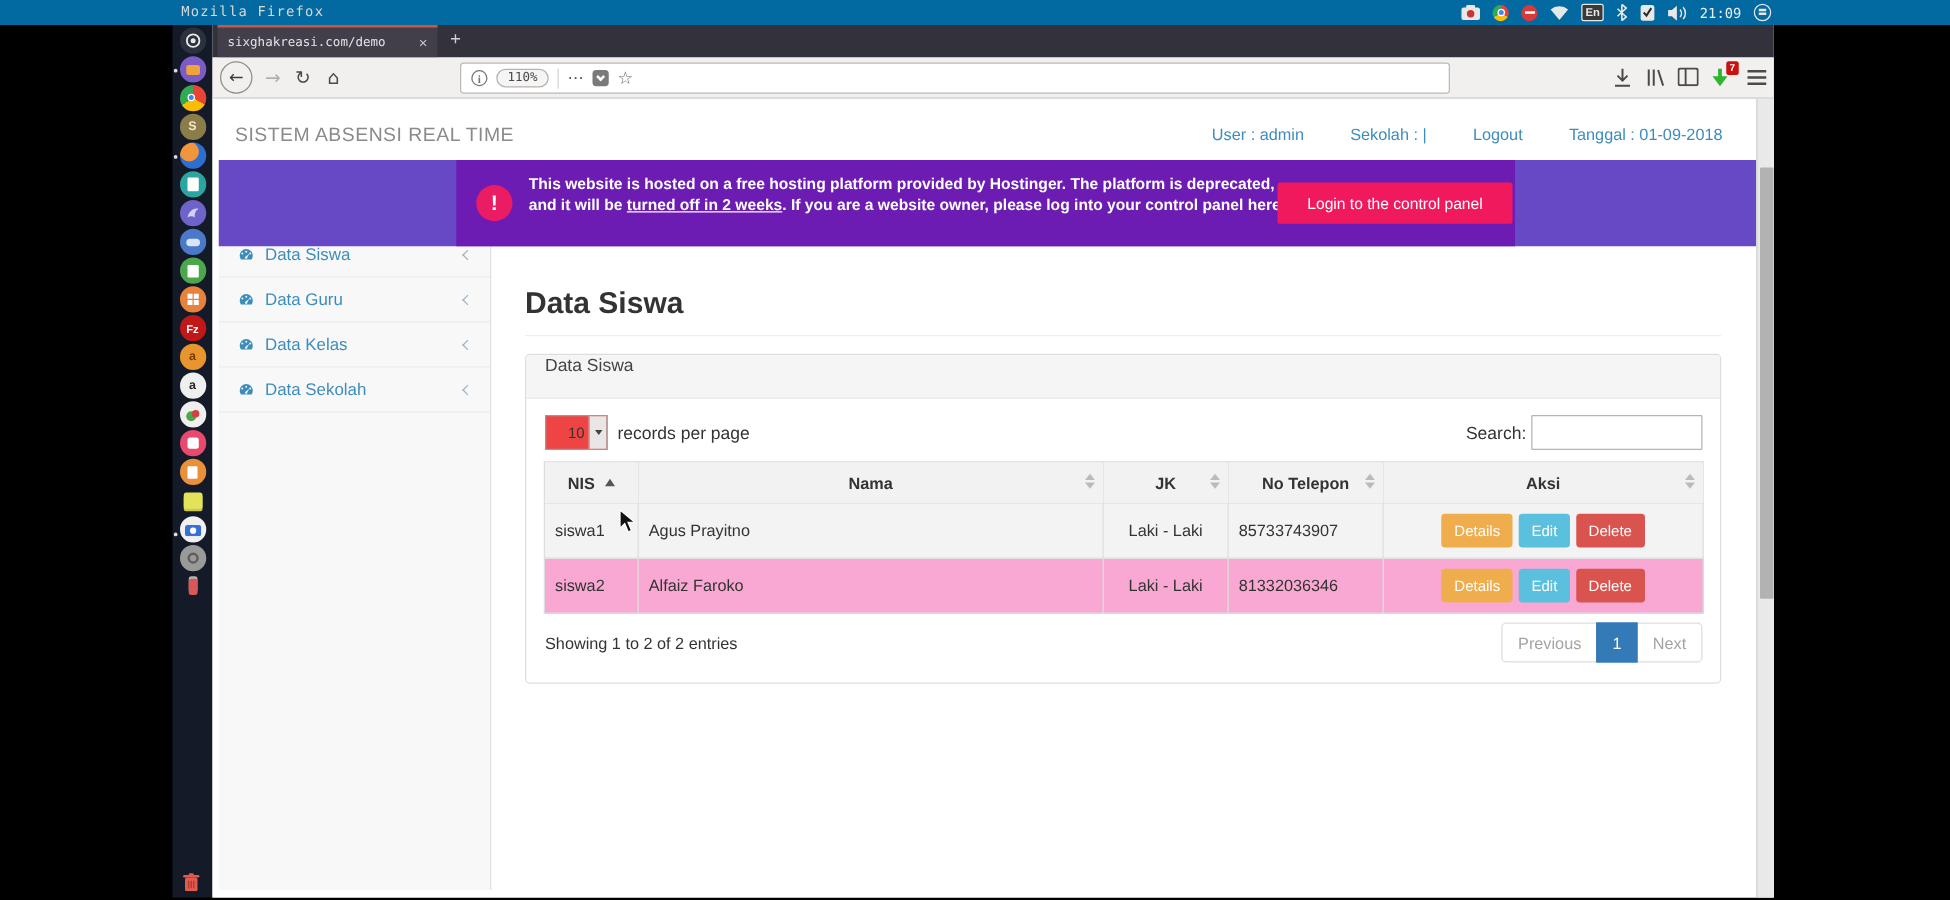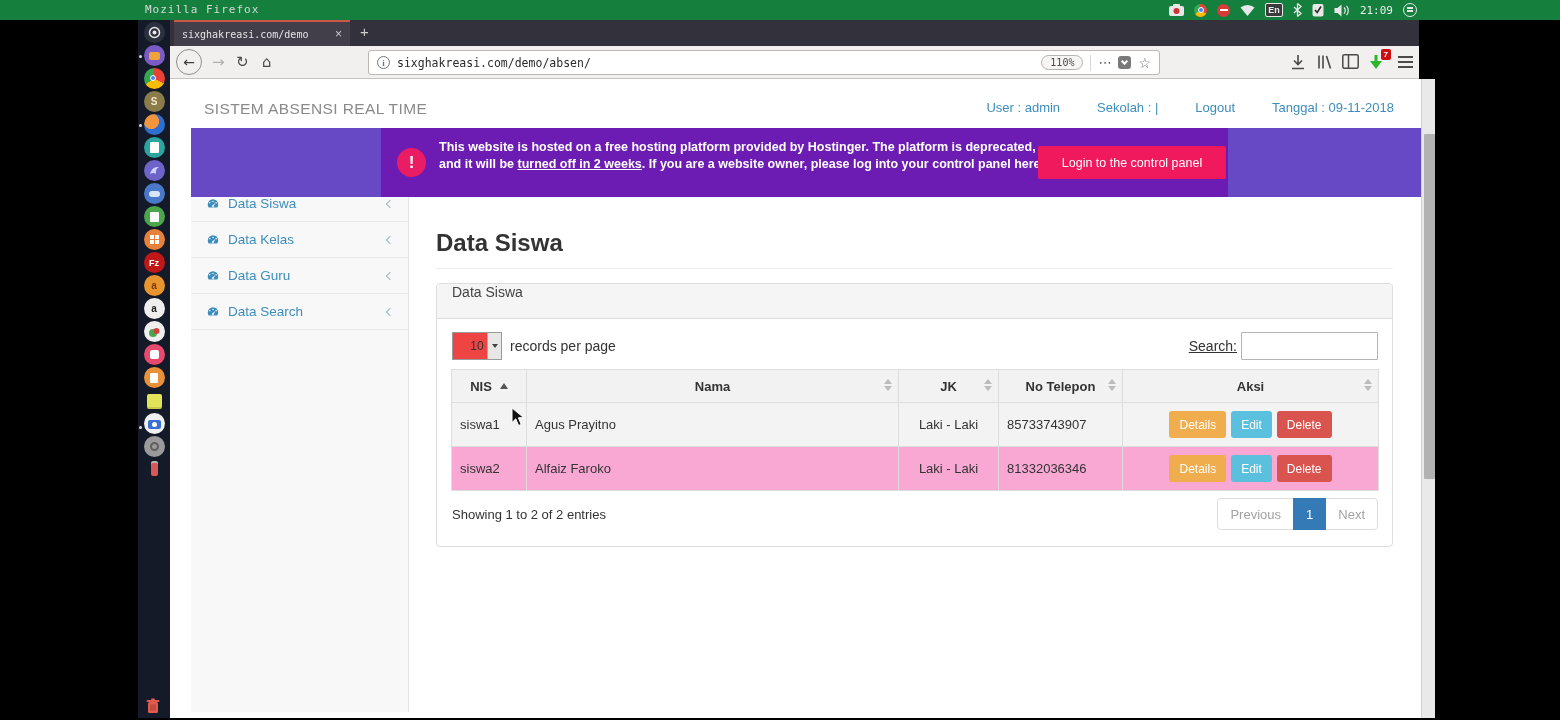--- a/index.html
+++ b/index.html
@@ -1,21 +1,21 @@
 <!DOCTYPE html>
 <html><head>
 <meta charset="utf-8">
 <style>
   * { margin:0; padding:0; box-sizing:border-box; }
   html,body { width:1560px; height:720px; background:#000; font-family:"Liberation Sans",sans-serif; overflow:hidden; }
   .abs { position:absolute; }
   .screen { position:relative; width:1560px; height:720px; background:#000; overflow:hidden; }
 
   
-  .titlebar { left:0; top:0; width:1560px; height:20px; background:#15803d; }
+  .titlebar { left:0; top:0; width:1560px; height:20px; background:#0369a1; }
   .title-text { left:145px; top:3px; font:11px "DejaVu Sans Mono",monospace; color:#d8d8d8; letter-spacing:1px; }
   .tray { position:absolute; right:143px; top:0; height:20px; display:flex; align-items:center; gap:10px; }
   .tray svg { display:block; }
   .kbd-box { border:1px solid #e8e8e8; color:#e8e8e8; font:bold 9px "Liberation Sans",sans-serif; padding:1px 2px; border-radius:2px; background:#3a3a3a; }
   .chrome-mini { width:13px; height:13px; border-radius:50%; background:conic-gradient(#ea4335 0 33%,#fbbc05 33% 66%,#34a853 66% 100%); position:relative; }
   .chrome-mini i { position:absolute; left:3.5px; top:3.5px; width:6px; height:6px; background:#4285f4; border:1px solid #fff; border-radius:50%; }
   .dnd-mini { width:13px; height:13px; border-radius:50%; background:#d83a3a; position:relative; }
   .dnd-mini i { position:absolute; left:2.5px; top:5.5px; width:8px; height:2px; background:#fff; }
   .clock { font:11px "DejaVu Sans Mono",monospace; color:#ececec; }
   .session-mini { width:14px; height:14px; border-radius:50%; border:1.5px solid #e8e8e8; position:relative; }
@@ -45,21 +45,21 @@
   .url-sep { width:1px; height:16px; background:#d8d5d2; }
   .dots { color:#5a5a5a; font:13px "DejaVu Sans",sans-serif; }
   .pocket { width:13px; height:13px; background:#7a7a7a; border-radius:3px; display:flex; align-items:center; justify-content:center; }
   .pocket i { width:5px; height:5px; border-left:2px solid #fff; border-bottom:2px solid #fff; transform:rotate(-45deg); margin-top:-2px; }
   .star { color:#6a6a6a; font:14px "DejaVu Sans",sans-serif; }
   .toolbtn { position:absolute; top:8px; }
   .dl-badge { position:absolute; top:-5px; right:-7px; background:#cc0f0f; color:#fff; font:bold 8px "Liberation Sans",sans-serif; padding:1px 3px; border-radius:2px; }
   .hamburger { width:15px; height:2px; background:#4a4a4a; box-shadow:0 5px 0 #4a4a4a,0 10px 0 #4a4a4a; }
 
   
-  .page { left:16px; top:59px; width:1249px; height:639px; background:#fff; overflow:hidden; }
+  .page { left:0; top:59px; width:1249px; height:639px; background:#fff; overflow:hidden; }
   .brand { left:18px; top:21px; font:15.5px "Liberation Sans",sans-serif; color:#8a8a8a; letter-spacing:.4px; }
   .navlinks { position:absolute; top:21px; right:41px; display:flex; gap:37px; font:13px "Liberation Sans",sans-serif; color:#3c8dbc; }
 
   .banner { left:5px; top:49px; width:1230px; height:69px; z-index:3; }
   .banner-inner { left:190px; top:0; width:847px; height:69px; display:flex; align-items:center; }
   .alert-circle { position:absolute; left:16px; top:20px; width:29px; height:29px; border-radius:50%; color:#fff; font:bold 17px "Liberation Sans",sans-serif; display:flex; align-items:center; justify-content:center; }
   .banner-text { position:absolute; left:58px; top:11px; color:#fff; font:600 12.5px/17px "Liberation Sans",sans-serif; }
   .banner-bold { font-weight:bold; text-decoration:underline; }
   .banner-btn { position:absolute; left:657px; top:18px; width:188px; height:33px; color:#fff; font:12.5px "Liberation Sans",sans-serif; display:flex; align-items:center; justify-content:center; border-radius:2px; }
 
@@ -73,21 +73,21 @@
   .title-rule { left:250px; top:189px; width:957px; height:1px; background:#eee; }
 
   .panel { left:250px; top:204px; width:957px; height:264px; border:1px solid #ddd; border-radius:4px; background:#fff; }
   .panel-heading { height:35px; background:#f5f5f5; border-bottom:1px solid #ddd; border-radius:3px 3px 0 0; line-height:35px; padding:0 15px; font:14px "Liberation Sans",sans-serif; color:#444; }
   .panel-body { position:relative; height:228px; }
 
   .length-wrap { position:absolute; left:15px; top:13px; display:flex; align-items:center; gap:8px; font:14px "Liberation Sans",sans-serif; color:#333; }
   .select-box { width:50px; height:28px; border:1px solid #9a9a9a; background:#ef4444; position:relative; font:12px "Liberation Sans",sans-serif; color:#333; display:flex; align-items:center; justify-content:center; }
   .select-box i { position:absolute; right:0; top:0; width:14px; height:26px; background:#e9e7e5; border-left:1px solid #adadad; display:flex; align-items:center; justify-content:center; }
   .select-box i b { width:0; height:0; border-left:3.5px solid transparent; border-right:3.5px solid transparent; border-top:4px solid #444; }
-  .search-wrap { position:absolute; right:14px; top:13px; display:flex; align-items:center; gap:4px; font:14px "Liberation Sans",sans-serif; color:#333;text-decoration:underline; }
+  .search-wrap { position:absolute; right:14px; top:13px; display:flex; align-items:center; gap:4px; font:14px "Liberation Sans",sans-serif; color:#333; }
   .search-input { width:137px; height:28px; border:1px solid #b5b5b5; border-radius:1px; background:#fff; font:13px "Liberation Sans",sans-serif; padding:0 6px; outline:none; }
 
   table.grid { position:absolute; left:14px; top:50px; width:927px; border-collapse:collapse; table-layout:fixed; font:13px "Liberation Sans",sans-serif; color:#333; }
   table.grid th, table.grid td { border:1px solid #ddd; }
   table.grid th { height:33px; background:#f2f2f2; font-weight:bold; text-align:center; position:relative; }
   table.grid td { height:44px; padding:0 8px; background:#f9a8d4; }
   tr.odd td { background:#f3f3f3; }
   td.c { text-align:center; padding:0; }
   .sort-both { position:absolute; right:6px; top:9px; display:flex; flex-direction:column; gap:2px; }
   .tri-up { width:0; height:0; border-left:4px solid transparent; border-right:4px solid transparent; border-bottom:5px solid #bbb; }
@@ -245,21 +245,20 @@
     <div class="abs navbar">
       <span class="abs back-btn">
           <span>←</span>
         </span>
       <span class="abs nav-ic" style="left:42px;top:7px;color:#b0b0b0;"><span>→</span></span>
       <span class="abs nav-ic" style="left:66px;top:7px;"><span>↻</span></span>
       <span class="abs nav-ic" style="left:92px;top:7px;"><span>⌂</span></span>
 
       <div class="abs urlbar">
         <span class="info-ic">i</span>
-        <span class="url-text">sixghakreasi.com/demo/absen/</span>
         <span class="zoom-pill">110%</span>
         <span class="url-sep"></span>
         <span class="dots">⋯</span>
         <span class="pocket">
             <i></i>
           </span>
         <span class="star">☆</span>
       </div>
 
       <span class="abs toolbtn" style="left:1120px;"><svg width="16" height="16">
@@ -282,21 +281,21 @@
       <span class="abs toolbtn hamburger" style="left:1228px;top:10px;"></span>
     </div>
 
     <div class="abs page">
 
       <div class="abs brand">SISTEM ABSENSI REAL TIME</div>
       <div class="navlinks">
         <span>User : admin</span>
         <span>Sekolah : |</span>
         <span>Logout</span>
-        <span>Tanggal : 09-11-2018</span>
+        <span>Tanggal : 01-09-2018</span>
       </div>
 
       <div class="abs banner" style="background:#6849c5;">
         <div class="abs banner-inner" style="background:#6c1cb2;">
           <span class="alert-circle" style="background:#ea1c63;">!</span>
           <div class="banner-text">
             <span>This website is hosted on a free hosting platform provided by Hostinger. The platform is deprecated,</span><br>
             <span>and it will be </span><span class="banner-bold">turned off in 2 weeks</span><span>. If you are a website owner, please log into your control panel here.</span>
           </div>
           <span class="banner-btn" style="background:#f0195e;">Login to the control panel</span>
@@ -308,35 +307,35 @@
           <svg width="14" height="14" viewBox="0 0 16 16">
               <path fill="#3c8dbc" d="M8 2.5a6 6 0 0 0-6 6c0 1.3.4 2.5 1.1 3.5h9.8A6 6 0 0 0 14 8.5a6 6 0 0 0-6-6zm0 1.7a.9.9 0 1 1 0 1.8.9.9 0 0 1 0-1.8zM4.4 5.7a.9.9 0 1 1 0 1.8.9.9 0 0 1 0-1.8zm7.2 0a.9.9 0 1 1 0 1.8.9.9 0 0 1 0-1.8zM9 10.4a1.1 1.1 0 1 1-1.7-.9l3.5-2.6-1.9 3.3c.06.07.1.13.1.2z"></path>
             </svg>
           <span class="side-label">Data Siswa</span>
           <span class="chev-left"></span>
         </div>
         <div class="side-item">
           <svg width="14" height="14" viewBox="0 0 16 16">
               <path fill="#3c8dbc" d="M8 2.5a6 6 0 0 0-6 6c0 1.3.4 2.5 1.1 3.5h9.8A6 6 0 0 0 14 8.5a6 6 0 0 0-6-6zm0 1.7a.9.9 0 1 1 0 1.8.9.9 0 0 1 0-1.8zM4.4 5.7a.9.9 0 1 1 0 1.8.9.9 0 0 1 0-1.8zm7.2 0a.9.9 0 1 1 0 1.8.9.9 0 0 1 0-1.8zM9 10.4a1.1 1.1 0 1 1-1.7-.9l3.5-2.6-1.9 3.3c.06.07.1.13.1.2z"></path>
             </svg>
-          <span class="side-label">Data Kelas</span>
+          <span class="side-label">Data Guru</span>
           <span class="chev-left"></span>
         </div>
         <div class="side-item">
           <svg width="14" height="14" viewBox="0 0 16 16">
               <path fill="#3c8dbc" d="M8 2.5a6 6 0 0 0-6 6c0 1.3.4 2.5 1.1 3.5h9.8A6 6 0 0 0 14 8.5a6 6 0 0 0-6-6zm0 1.7a.9.9 0 1 1 0 1.8.9.9 0 0 1 0-1.8zM4.4 5.7a.9.9 0 1 1 0 1.8.9.9 0 0 1 0-1.8zm7.2 0a.9.9 0 1 1 0 1.8.9.9 0 0 1 0-1.8zM9 10.4a1.1 1.1 0 1 1-1.7-.9l3.5-2.6-1.9 3.3c.06.07.1.13.1.2z"></path>
             </svg>
-          <span class="side-label">Data Guru</span>
+          <span class="side-label">Data Kelas</span>
           <span class="chev-left"></span>
         </div>
         <div class="side-item">
           <svg width="14" height="14" viewBox="0 0 16 16">
               <path fill="#3c8dbc" d="M8 2.5a6 6 0 0 0-6 6c0 1.3.4 2.5 1.1 3.5h9.8A6 6 0 0 0 14 8.5a6 6 0 0 0-6-6zm0 1.7a.9.9 0 1 1 0 1.8.9.9 0 0 1 0-1.8zM4.4 5.7a.9.9 0 1 1 0 1.8.9.9 0 0 1 0-1.8zm7.2 0a.9.9 0 1 1 0 1.8.9.9 0 0 1 0-1.8zM9 10.4a1.1 1.1 0 1 1-1.7-.9l3.5-2.6-1.9 3.3c.06.07.1.13.1.2z"></path>
             </svg>
-          <span class="side-label">Data Search</span>
+          <span class="side-label">Data Sekolah</span>
           <span class="chev-left"></span>
         </div>
       </div>
 
       <div class="abs page-title">Data Siswa</div>
       <div class="abs title-rule"></div>
 
       <div class="abs panel">
         <div class="panel-heading">Data Siswa</div>
         <div class="panel-body">

